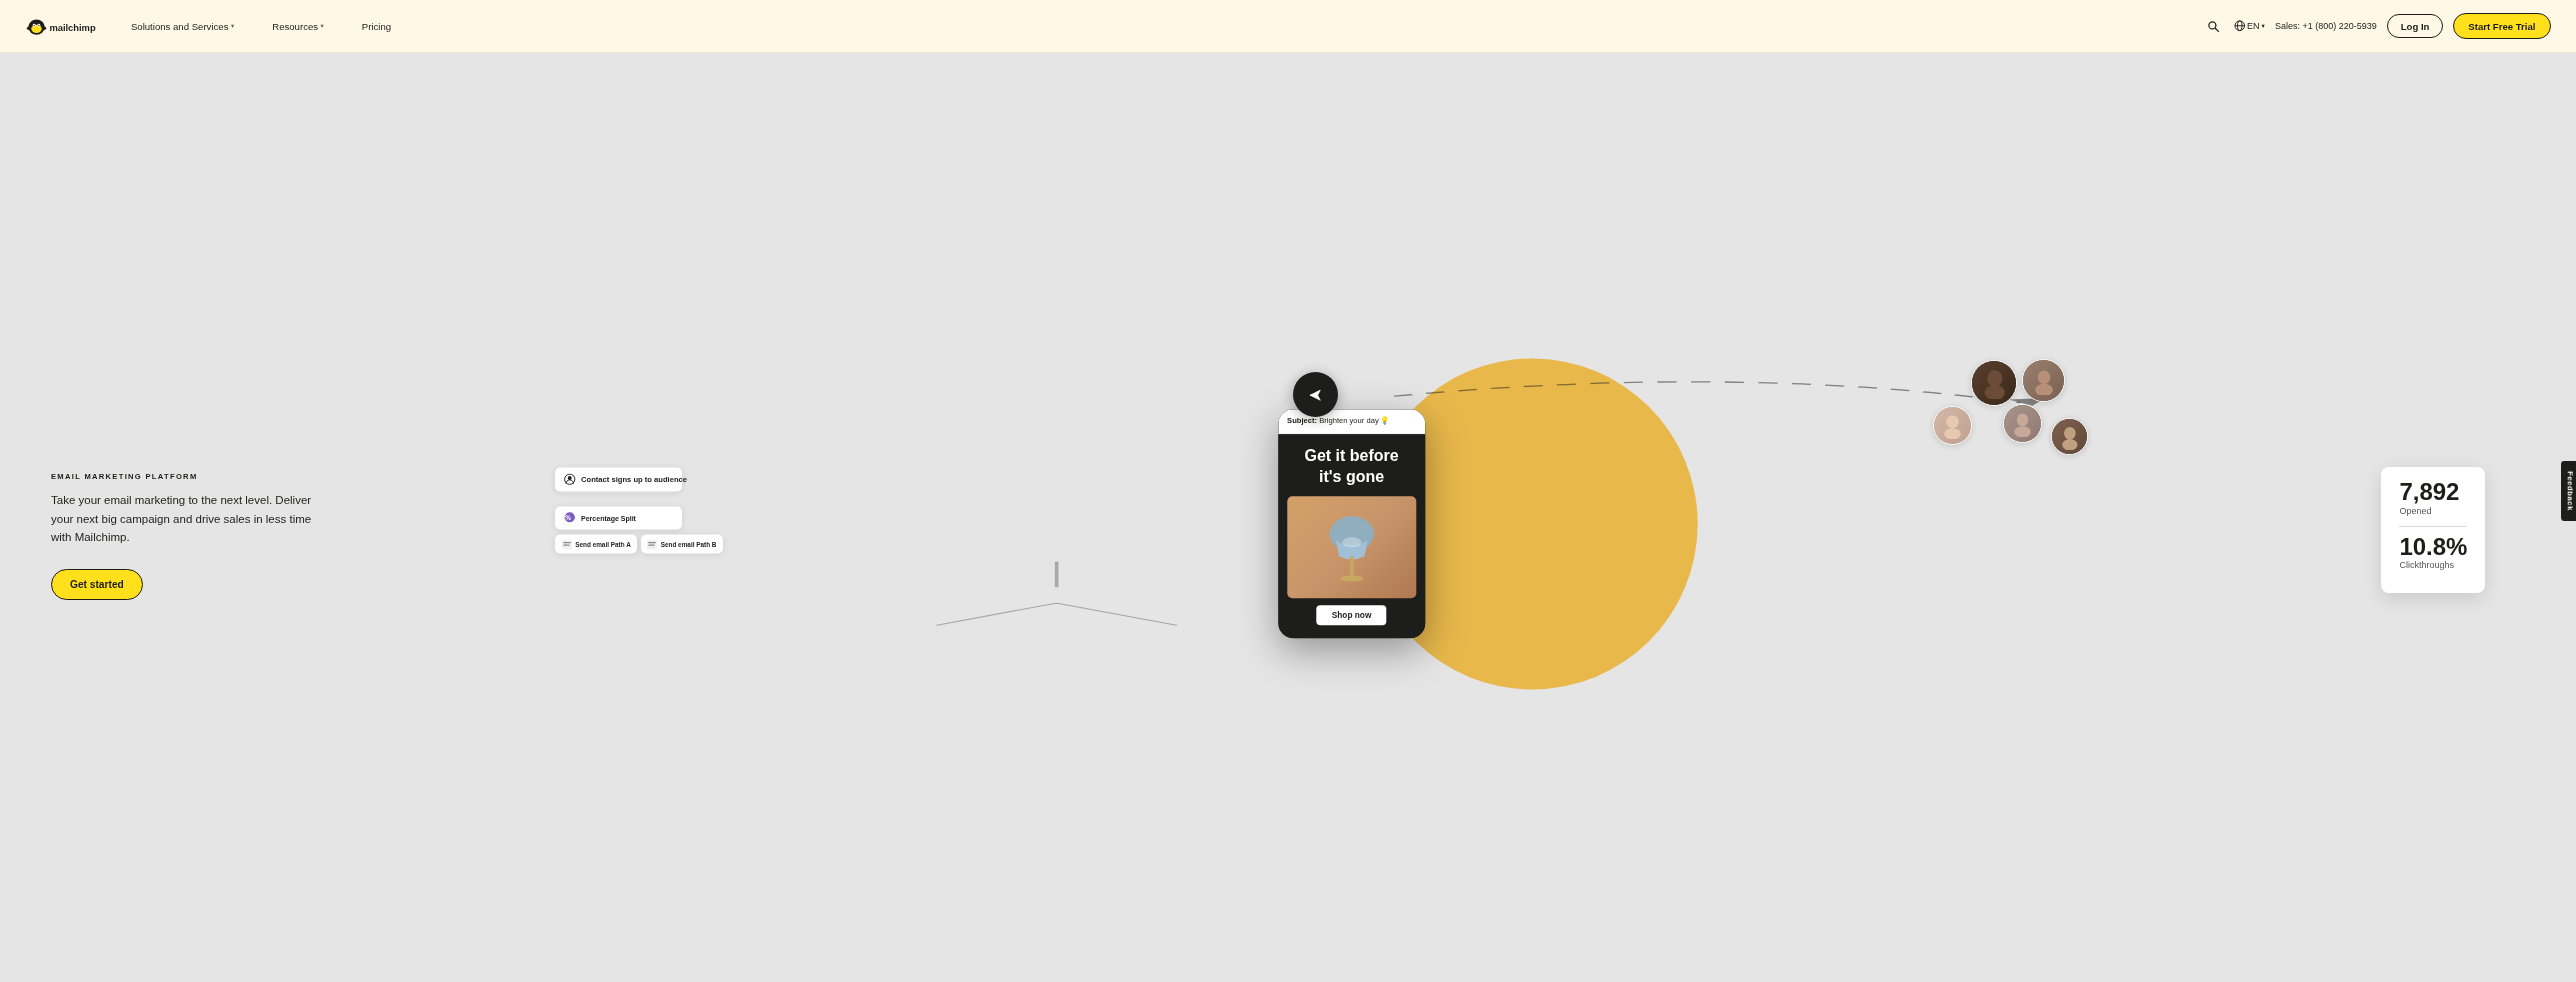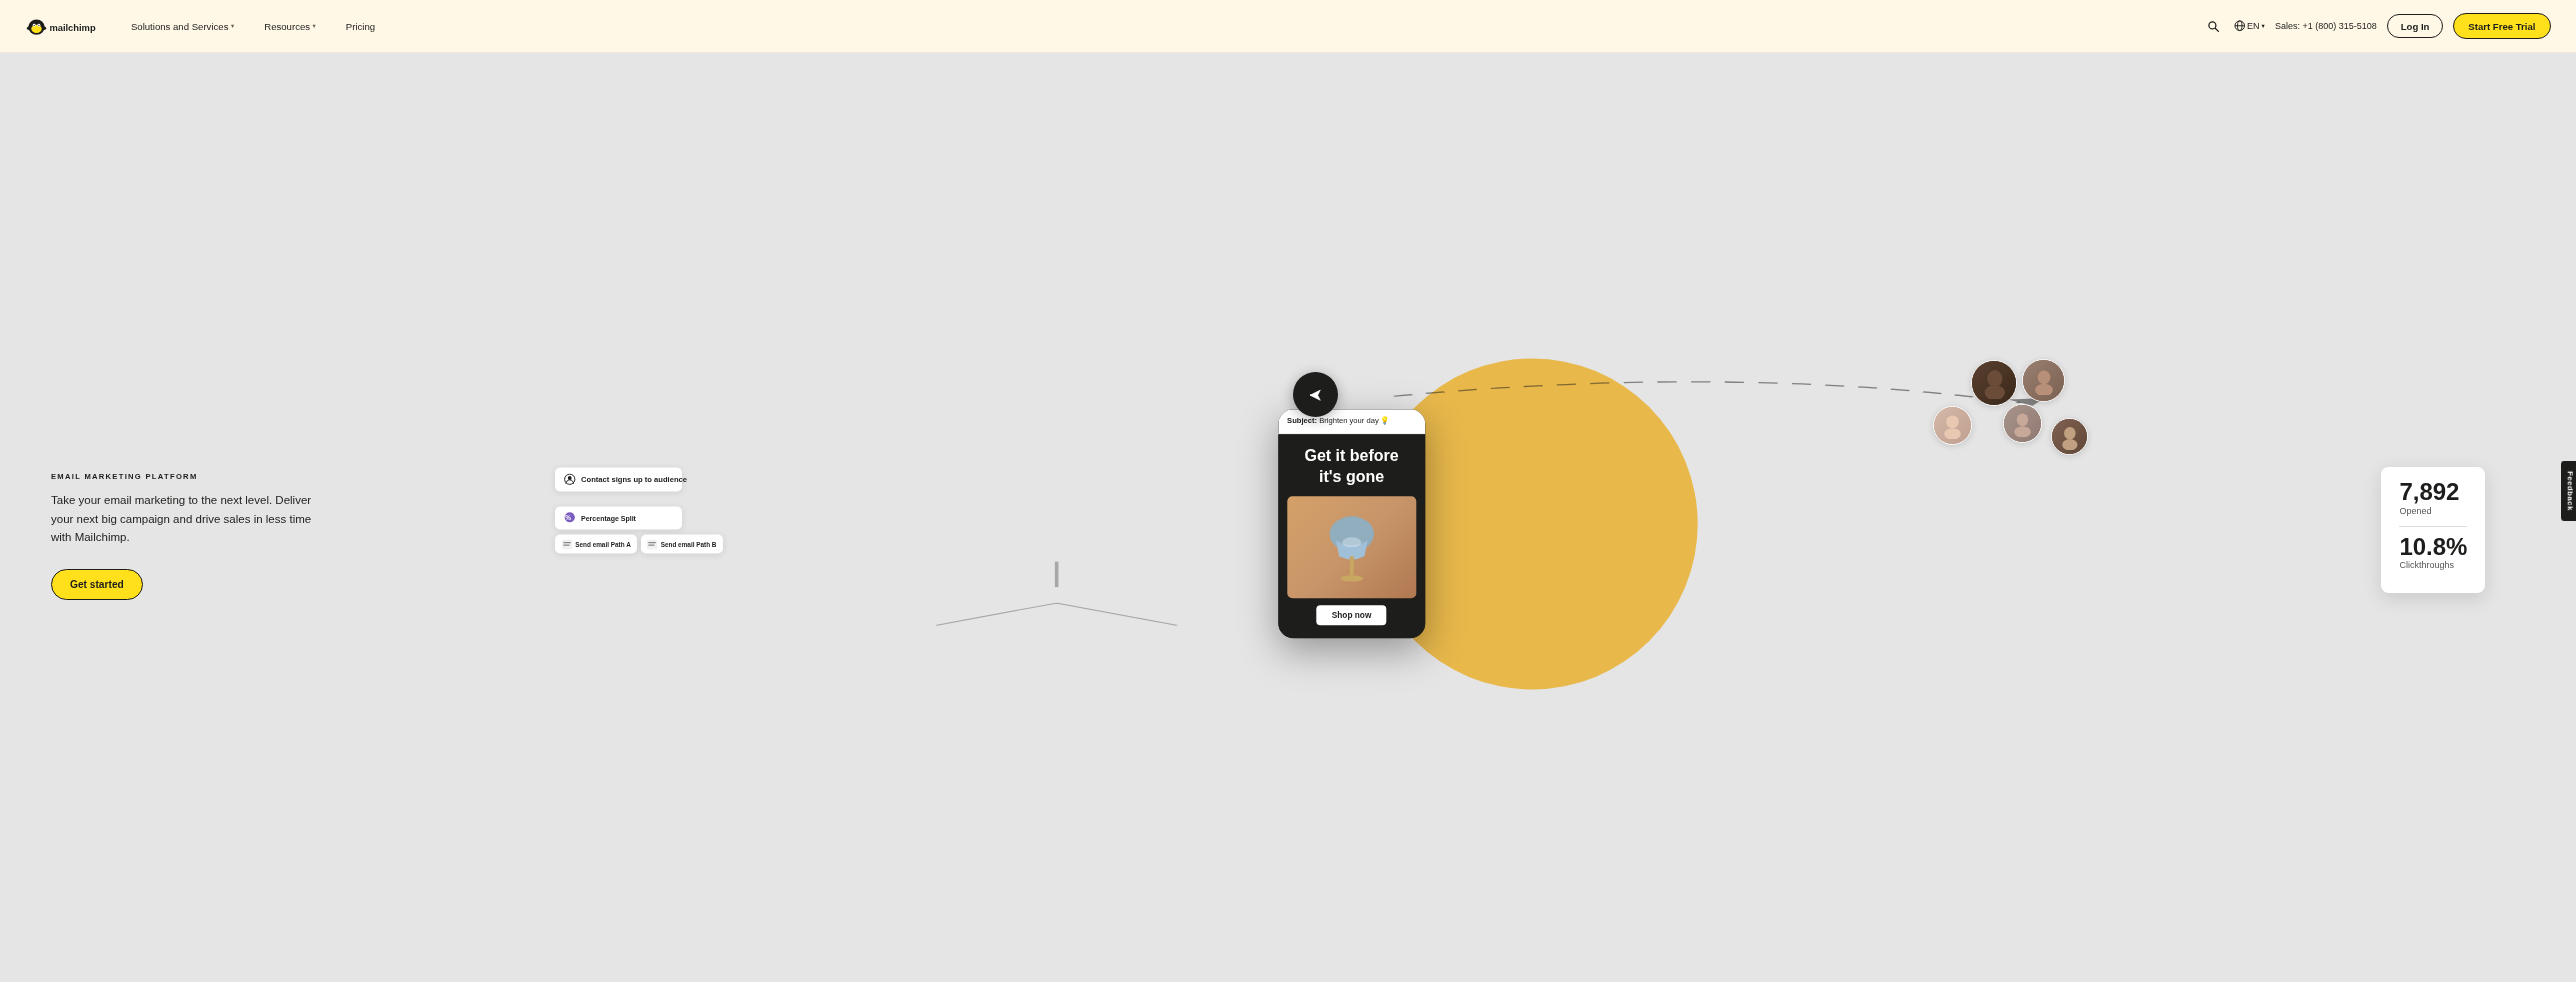--- a/index.html
+++ b/index.html
@@ -34,21 +34,21 @@
     .nav-logo-img {
       width: 76px;
       height: 23px;
       display: flex;
       align-items: center;
     }
 
     .nav-items {
       display: flex;
       align-items: center;
-      gap: 12px;
+      gap: 20px;
       flex: 1;
     }
 
     .nav-item {
       display: flex;
       align-items: center;
       gap: 2.5px;
       padding: 5.1px 9px;
       font-size: 9.6px;
       font-weight: 500;
@@ -486,21 +486,21 @@
     </div>
     <div class="nav-lang">
       <svg width="11.5" height="11.5" viewBox="0 0 18 18" fill="none">
         <circle cx="9" cy="9" r="7.5" stroke="#1d1d1b" stroke-width="1.5"></circle>
         <ellipse cx="9" cy="9" rx="3.5" ry="7.5" stroke="#1d1d1b" stroke-width="1.5"></ellipse>
         <line x1="1.5" y1="9" x2="16.5" y2="9" stroke="#1d1d1b" stroke-width="1.5"></line>
       </svg>
       <span>EN</span>
       <span style="font-size:6.4px">▾</span>
     </div>
-    <span class="nav-sales">Sales: +1 (800) 315-5108</span>
+    <span class="nav-sales">Sales: +1 (800) 220-5939</span>
     <button class="nav-login">Log In</button>
     <button class="nav-trial">Start Free Trial</button>
   </div>
 </nav>
 
 <section class="hero">
 
   <div class="hero-left">
     <p class="hero-tag">EMAIL MARKETING PLATFORM</p>
     <p class="hero-subtitle">Take your email marketing to the next level. Deliver your next big campaign and drive sales in less time with Mailchimp.</p>

